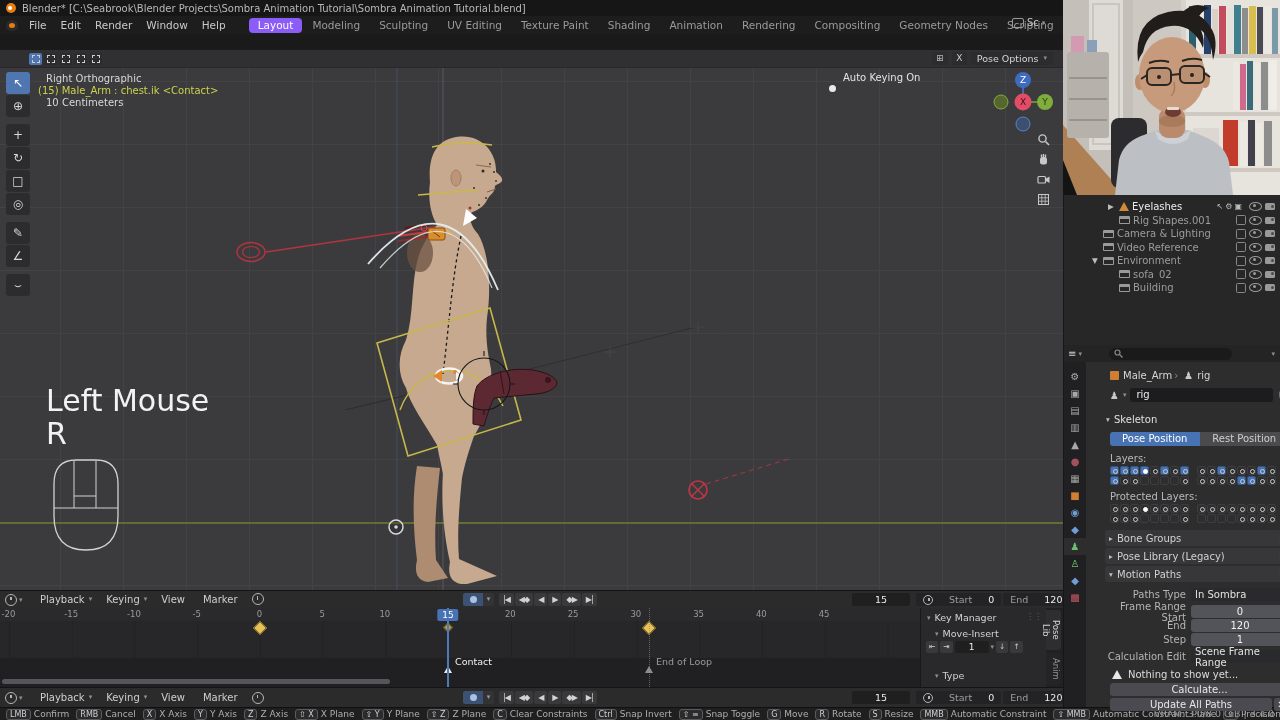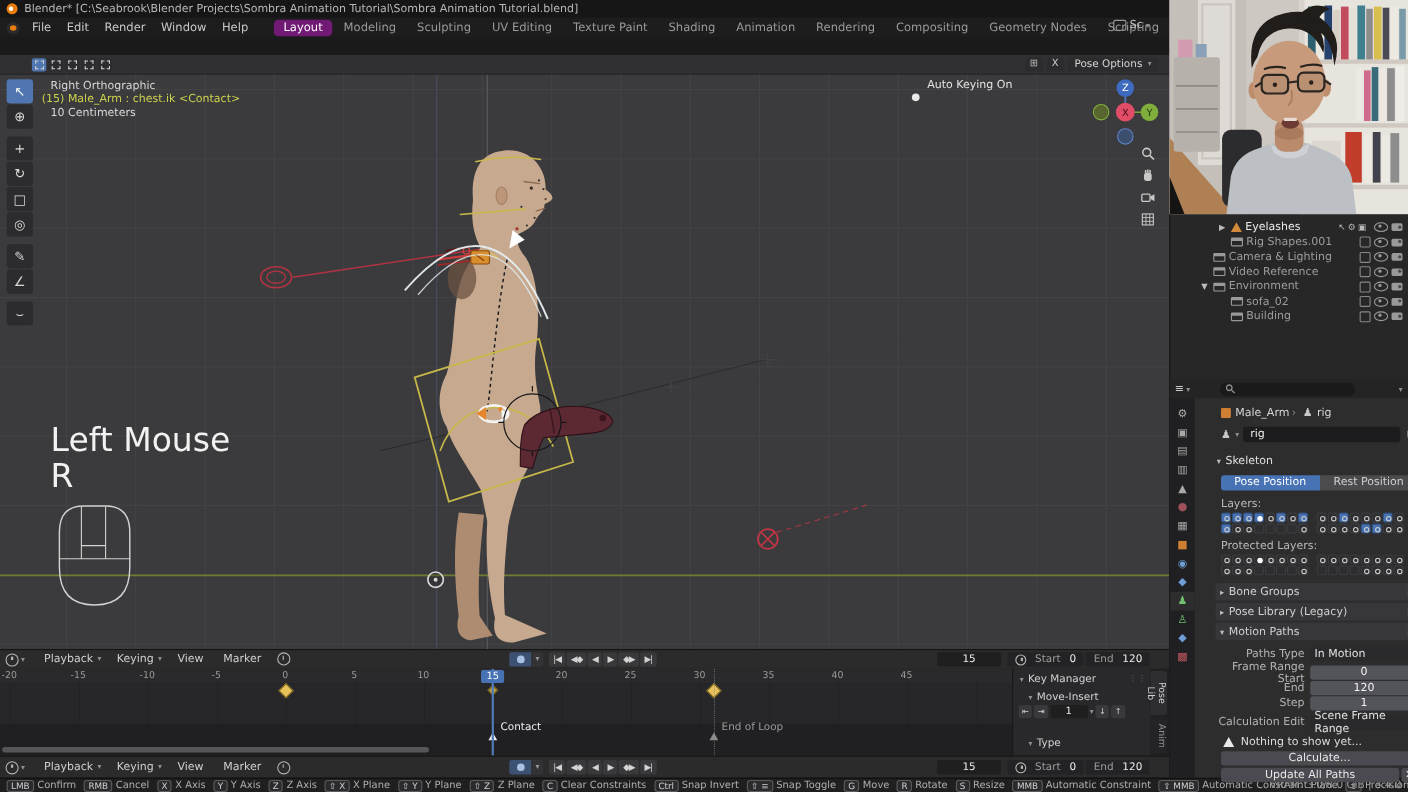--- a/index.html
+++ b/index.html
@@ -10,21 +10,21 @@
   #titlebar{left:0;top:0;width:1280px;height:16px;background:#161617;display:flex;align-items:center;gap:6px;padding-left:6px;box-sizing:border-box;}
   #titlebar .logo{width:10px;height:10px;border-radius:50%;background:#e87d0d;position:relative;}
   #titlebar .logo::after{content:"";position:absolute;left:2px;top:3px;width:4px;height:4px;border-radius:50%;background:#fff;}
   #titlebar span{font-size:10px;color:#b8b8b8;white-space:nowrap;}
   #menubar{left:0;top:16px;width:1280px;height:18px;background:#1d1d1e;display:flex;align-items:center;gap:2px;padding-left:6px;box-sizing:border-box;}
   #menubar .logo{width:12px;height:11px;border-radius:50% 50% 45% 45%;background:#2a2a2b;position:relative;margin-right:2px;}
   #menubar .logo::after{content:"";position:absolute;left:3px;top:3px;width:6px;height:5px;border-radius:50%;background:#e87d0d;}
   .menuitem{padding:1px 7px;color:#c9c9c9;font-size:10.5px;border-radius:3px;}
   .wslist{display:flex;margin-left:14px;gap:1px;}
   .wstab{padding:1.5px 9px;color:#9a9a9a;font-size:10.5px;border-radius:4px;}
-  .wstab.active{background:#701a75;color:#fcfcfc;}
+  .wstab.active{background:#8b5cf6;color:#fcfcfc;}
   .wsplus{padding:1px 6px;color:#aaa;}
   #scenechip{position:absolute;left:1012px;top:1px;display:flex;align-items:center;gap:3px;color:#c5c5c5;font-size:10px;}
   #scenechip .sic{width:10px;height:8px;border:1px solid #999;border-radius:2px;}
   #opstrip{left:0;top:34px;width:1063px;height:16px;background:#1b1b1c;display:flex;align-items:center;padding-left:8px;box-sizing:border-box;color:#d2d2d2;font-size:10px;}
   
   #vpheader{left:0;top:50px;width:1063px;height:18px;background:#303032;border-bottom:1px solid #272729;box-sizing:border-box;}
   .modebtns{position:absolute;left:29px;top:2.5px;display:flex;gap:2px;}
   .mbtn{width:13px;height:12px;background:#2c2c2e;border-radius:2px;position:relative;}
   .mbtn::after{content:"";position:absolute;left:3px;top:2.5px;width:6px;height:6px;border:1px dashed #cfcfcf;}
   .mbtn.on{background:#4f76b0;}
@@ -61,21 +61,21 @@
   .clockc::after{content:"";position:absolute;left:4px;top:2px;width:1.5px;height:3.5px;background:#b5b5b5;}
   .tmenus{position:absolute;left:34px;top:1.5px;display:flex;gap:4px;align-items:center;}
   .tmenu{padding:0 6px;height:13px;line-height:13px;color:#cfcfcf;font-size:10px;display:flex;gap:4px;align-items:center;}
   .record{position:absolute;left:463px;top:2px;width:20px;height:13px;background:#3e5career;background:#3d5273;border-radius:2px 0 0 2px;display:flex;align-items:center;justify-content:center;}
   .record i{width:7px;height:7px;border-radius:50%;background:#a9c2e4;}
   .recdrop{position:absolute;left:483px;top:2px;width:11px;height:13px;background:#333335;border-radius:0 2px 2px 0;color:#999;font-size:7px;text-align:center;line-height:13px;}
   .transport{position:absolute;left:499px;top:2px;display:flex;gap:1px;}
   .tbtn{height:13px;background:#39393b;border-radius:2px;color:#d2d2d2;font-size:8px;line-height:13px;padding:0 4px;letter-spacing:-1px;}
   .framefield{position:absolute;left:852px;top:2px;width:58px;height:13px;background:#1f1f20;border-radius:2px;color:#ececec;font-size:9.5px;text-align:center;line-height:13px;}
   .range{position:absolute;left:916px;top:2px;display:flex;gap:2px;align-items:center;}
-  .rpill{height:13px;background:#232325;border-radius:2px;display:flex;gap:8px;align-items:center;padding:0 7px;}
+  .rpill{height:13px;background:#232325;border-radius:2px;display:flex;gap:16px;align-items:center;padding:0 7px;}
   .rlbl{color:#9c9c9c;font-size:9.5px;}
   .rval{color:#ececec;font-size:9.5px;}
   #ruler{position:absolute;left:0;top:17px;width:920px;height:13px;background:#2a2a2c;overflow:hidden;}
   #ticks{position:absolute;left:-23px;top:0;display:flex;}
   .tick{width:62.75px;text-align:center;font-size:8.5px;color:#9a9a9a;line-height:13px;}
   #channels{position:absolute;left:0;top:30px;width:920px;height:37px;background:#27272a;
     background-image:linear-gradient(90deg,rgba(0,0,0,.14) 1px,transparent 1px);background-size:62.75px 37px;background-position:9px 0;}
   #markerstrip{position:absolute;left:0;top:67px;width:920px;height:29px;background:#202022;}
   .kflayer{position:absolute;left:0;top:30px;width:920px;height:14px;}
   .kf{position:absolute;top:3px;width:5px;height:5px;background:#bb9c45;border:1px solid #6d5a1c;transform:translateX(-50%) rotate(45deg);}
@@ -1056,21 +1056,21 @@
       </div>
       <div class="phdr" style="top:204px;">
         <span class="hdrcaret">▾</span>
           <span>Motion Paths</span>
           <span class="pdots">⋮⋮</span>
       </div>
 
       <div class="mp-row" style="top:226px;">
         <span class="mp-lbl">Paths Type</span>
         <span class="mp-drop">
-            <span>In Motion</span>
+            <span>In Sombra</span>
             <span class="carg">▾</span>
           </span>
       </div>
       <div class="mp-row" style="top:243px;">
         <span class="mp-lbl">Frame Range Start</span>
         <span class="mp-num">0</span>
       </div>
       <div class="mp-row" style="top:257px;">
         <span class="mp-lbl">End</span>
         <span class="mp-num">120</span>

